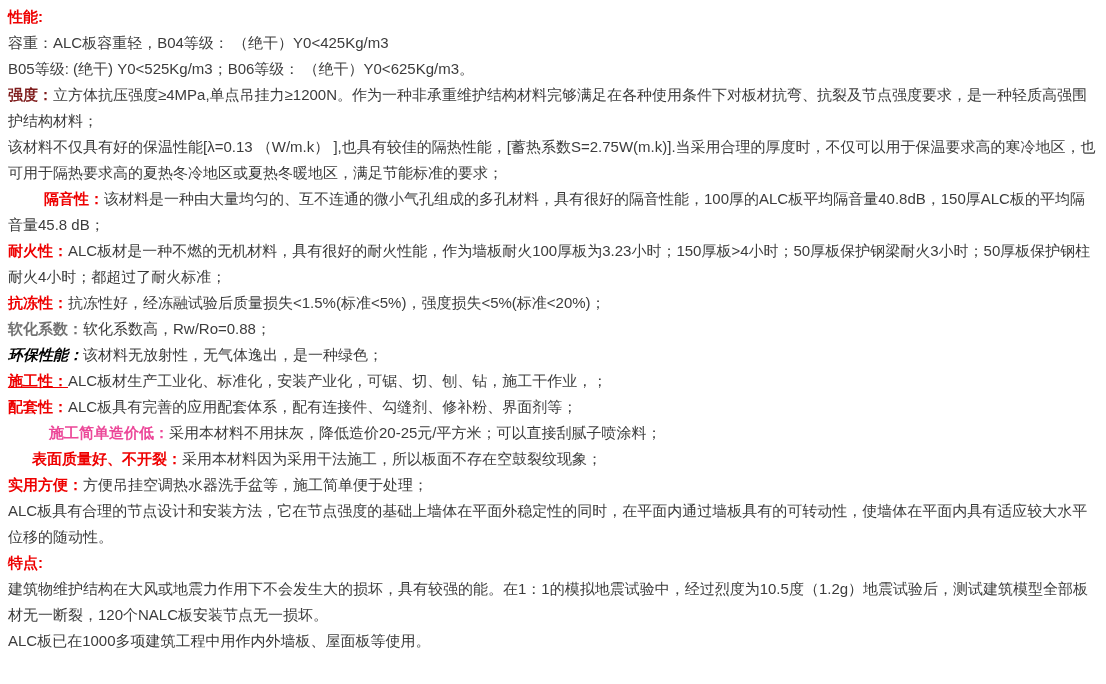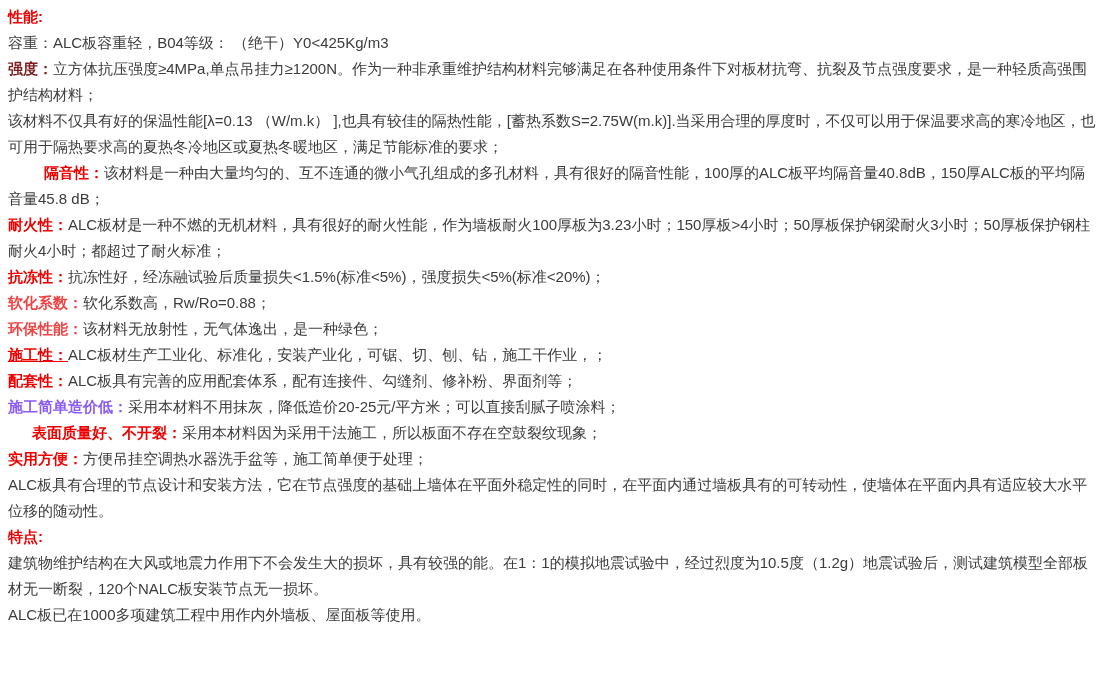--- a/index.html
+++ b/index.html
@@ -34,41 +34,42 @@
   }
 </style>
 </head>
 <body style="background: rgb(255, 255, 255);">
 
 <main class="doc" id="doc-body" style="color: rgb(60, 60, 60);">
   <p class="para"><span class="label" style="color: rgb(238, 0, 0);">性能:</span></p>
 
   <p class="para"><span class="text">容重：ALC板容重轻，B04等级： （绝干）Y0&lt;425Kg/m3</span></p>
 
+  <p class="para"><span class="text">B05等级: (绝干) Y0&lt;525Kg/m3；B06等级： （绝干）Y0&lt;625Kg/m3。</span></p>
 
   <p class="para"><span class="label" style="color: #7f1d1d;">强度：</span><span class="text">立方体抗压强度≥4MPa,单点吊挂力≥1200N。作为一种非承重维护结构材料完够满足在各种使用条件下对板材抗弯、抗裂及节点强度要求，是一种轻质高强围护结构材料；</span></p>
 
   <p class="para"><span class="text">该材料不仅具有好的保温性能[λ=0.13 （W/m.k） ],也具有较佳的隔热性能，[蓄热系数S=2.75W(m.k)].当采用合理的厚度时，不仅可以用于保温要求高的寒冷地区，也可用于隔热要求高的夏热冬冷地区或夏热冬暖地区，满足节能标准的要求；</span></p>
 
   <p class="para"><span class="label" style="color: rgb(238, 0, 0); padding-left: 36px;">隔音性：</span><span class="text">该材料是一种由大量均匀的、互不连通的微小气孔组成的多孔材料，具有很好的隔音性能，100厚的ALC板平均隔音量40.8dB，150厚ALC板的平均隔音量45.8 dB；</span></p>
 
   <p class="para"><span class="label" style="color: rgb(238, 0, 0);">耐火性：</span><span class="text">ALC板材是一种不燃的无机材料，具有很好的耐火性能，作为墙板耐火100厚板为3.23小时；150厚板&gt;4小时；50厚板保护钢梁耐火3小时；50厚板保护钢柱耐火4小时；都超过了耐火标准；</span></p>
 
   <p class="para"><span class="label" style="color: rgb(238, 0, 0);">抗冻性：</span><span class="text">抗冻性好，经冻融试验后质量损失&lt;1.5%(标准&lt;5%)，强度损失&lt;5%(标准&lt;20%)；</span></p>
 
 
-  <p class="para"><span class="label" style="color: #ef4444; text-align: right;">软化系数：</span><span class="text">软化系数高，Rw/Ro=0.88；</span></p>
+  <p class="para"><span class="label" style="color: #737373; text-align: right;">软化系数：</span><span class="text">软化系数高，Rw/Ro=0.88；</span></p>
 
-  <p class="para"><span class="label" style="color: #ef4444;">环保性能：</span><span class="text">该材料无放射性，无气体逸出，是一种绿色；</span></p>
+  <p class="para"><span class="label" style="color: #000000; font-style: italic;">环保性能：</span><span class="text">该材料无放射性，无气体逸出，是一种绿色；</span></p>
 
   <p class="para"><span class="label" style="color: rgb(238, 0, 0); text-decoration: underline;">施工性：</span><span class="text">ALC板材生产工业化、标准化，安装产业化，可锯、切、刨、钻，施工干作业，；</span></p>
 
   <p class="para"><span class="label" style="color: rgb(238, 0, 0);">配套性：</span><span class="text">ALC板具有完善的应用配套体系，配有连接件、勾缝剂、修补粉、界面剂等；</span></p>
 
-  <p class="para"><span class="label" style="color: #8b5cf6;">施工简单造价低：</span><span class="text">采用本材料不用抹灰，降低造价20-25元/平方米；可以直接刮腻子喷涂料；</span></p>
+  <p class="para"><span class="label" style="color: #ec4899; margin-left: 41px;">施工简单造价低：</span><span class="text">采用本材料不用抹灰，降低造价20-25元/平方米；可以直接刮腻子喷涂料；</span></p>
 
   <p class="para"><span class="label" style="color: rgb(238, 0, 0); margin-left: 24px;">表面质量好、不开裂：</span><span class="text">采用本材料因为采用干法施工，所以板面不存在空鼓裂纹现象；</span></p>
 
   <p class="para"><span class="label" style="color: rgb(238, 0, 0);">实用方便：</span><span class="text">方便吊挂空调热水器洗手盆等，施工简单便于处理；</span></p>
 
   <p class="para"><span class="text">ALC板具有合理的节点设计和安装方法，它在节点强度的基础上墙体在平面外稳定性的同时，在平面内通过墙板具有的可转动性，使墙体在平面内具有适应较大水平位移的随动性。</span></p>
 
   <p class="para"><span class="label" style="color: rgb(238, 0, 0);">特点:</span></p>
 
   <p class="para"><span class="text">建筑物维护结构在大风或地震力作用下不会发生大的损坏，具有较强的能。在1：1的模拟地震试验中，经过烈度为10.5度（1.2g）地震试验后，测试建筑模型全部板材无一断裂，120个NALC板安装节点无一损坏。</span></p>

